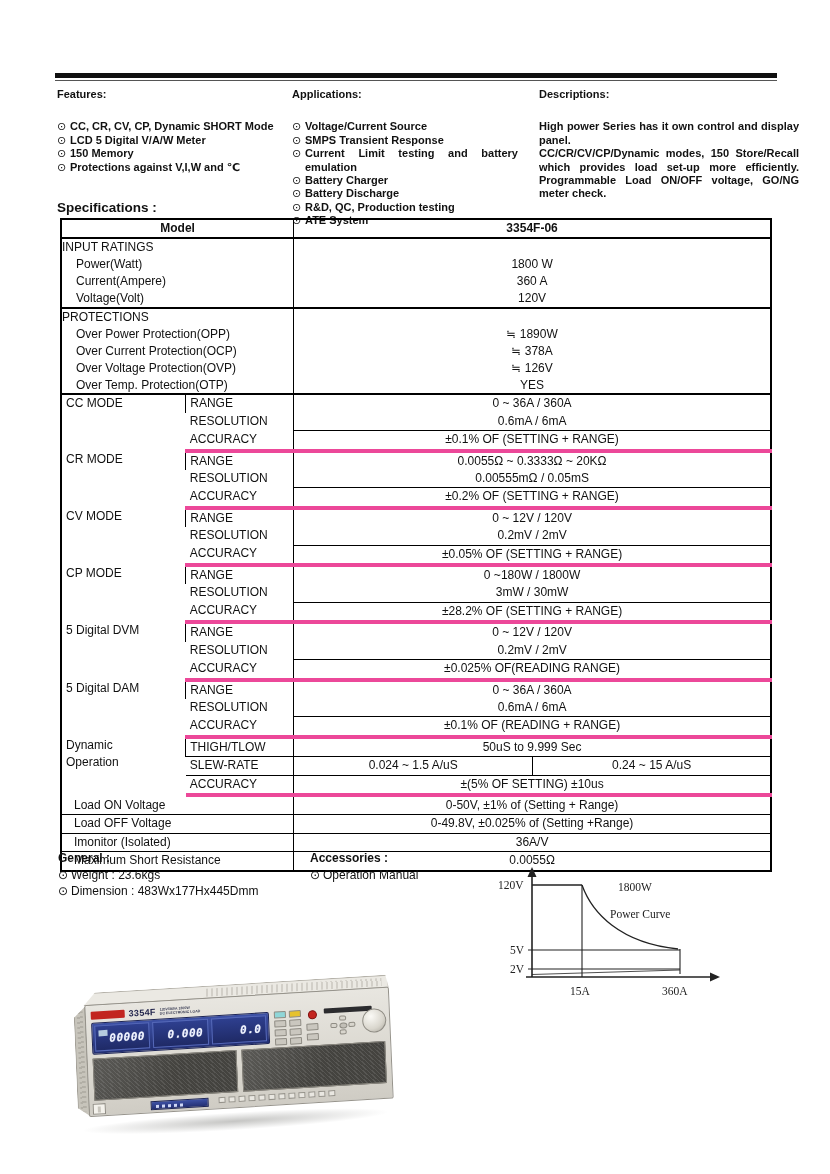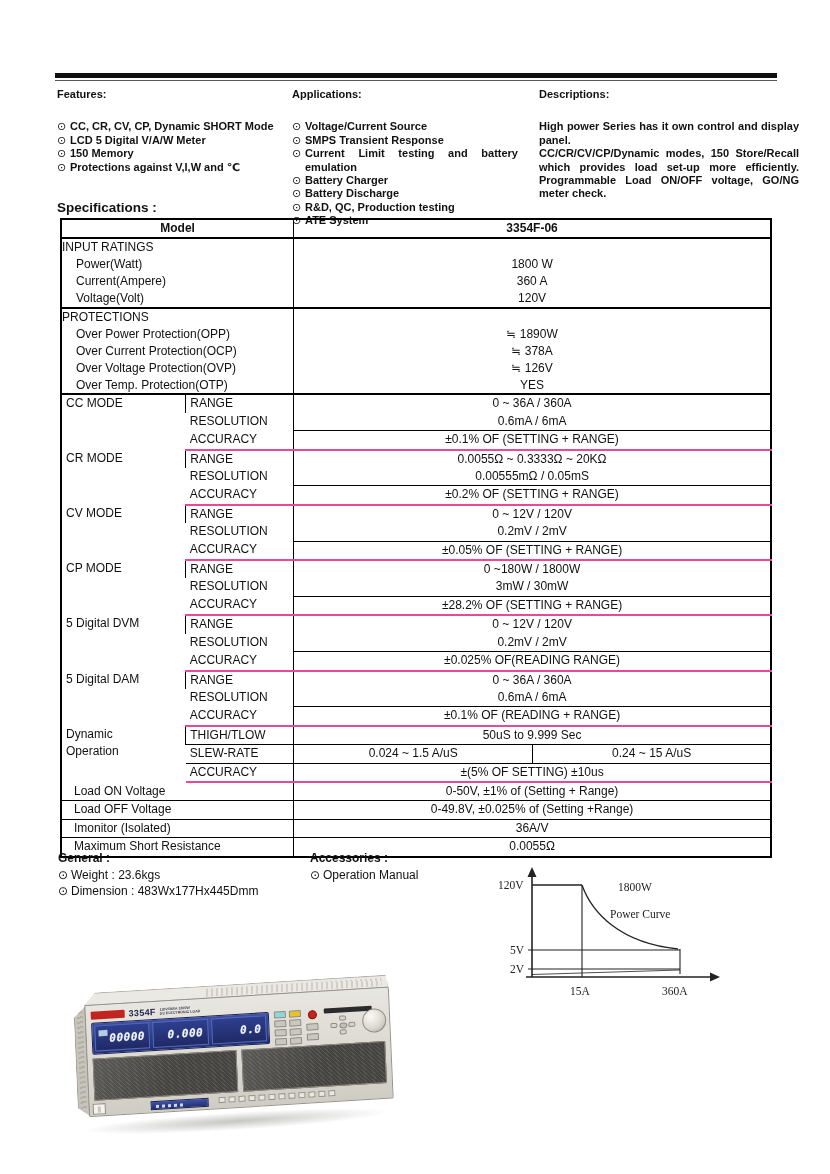--- a/index.html
+++ b/index.html
@@ -44,21 +44,21 @@
   tr.section td { border-bottom:2px solid #000; }
   .lab-block div, .val-block div { height:16.9px; line-height:16.9px; }
   .lab-block .sec-h { }
   .lab-block .sub   { padding-left:14px; }
   .val-block div { text-align:center; }
   td.mode-name { padding-left:4px; }
   td.param { padding-left:4px; border-top:none; border-bottom:none; }
   td.val { text-align:center; border-top:none; border-bottom:none; }
   tr.mrow { height:17.6px; }
   td.acc { border-top:1px solid #000; }
-  tr.grp-end td { border-bottom:2px solid #ec4899; }
+  tr.grp-end td { border-bottom:4px solid #ec4899; }
   td.hb { border-bottom:1px solid #000 !important; }
   tr.simple td { border-bottom:1px solid #000; height:17.5px; line-height:17.5px; }
   tr.simple td.lab { padding-left:12px; }
   tr.simple td.val2 { text-align:center; }
   tr.simple.last td { border-bottom:none; }
 
   
   .gen { position:absolute; top:850px; left:58px; font-size:12px; line-height:16.5px; }
   .acc-sec { position:absolute; top:850px; left:310px; font-size:12px; line-height:16.5px; }
   .gen .hd, .acc-sec .hd { font-weight:bold; }

